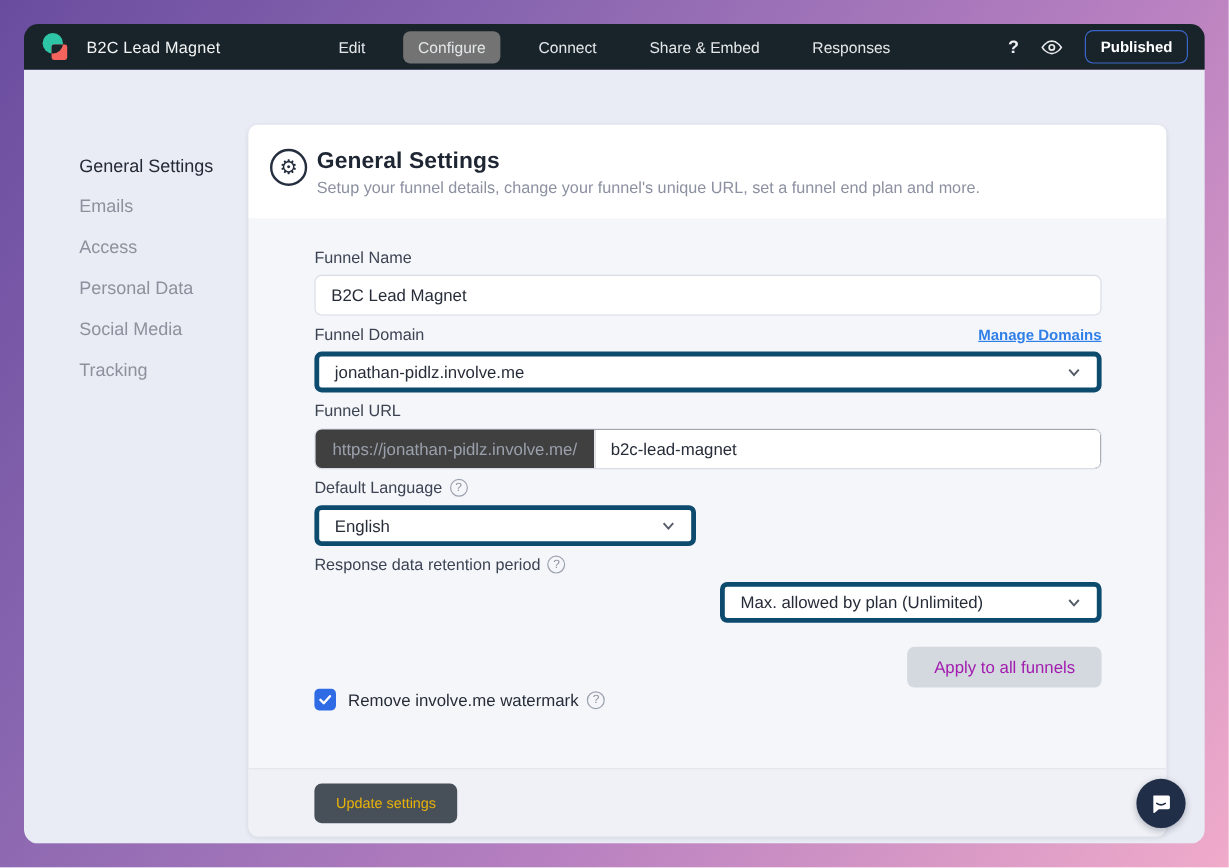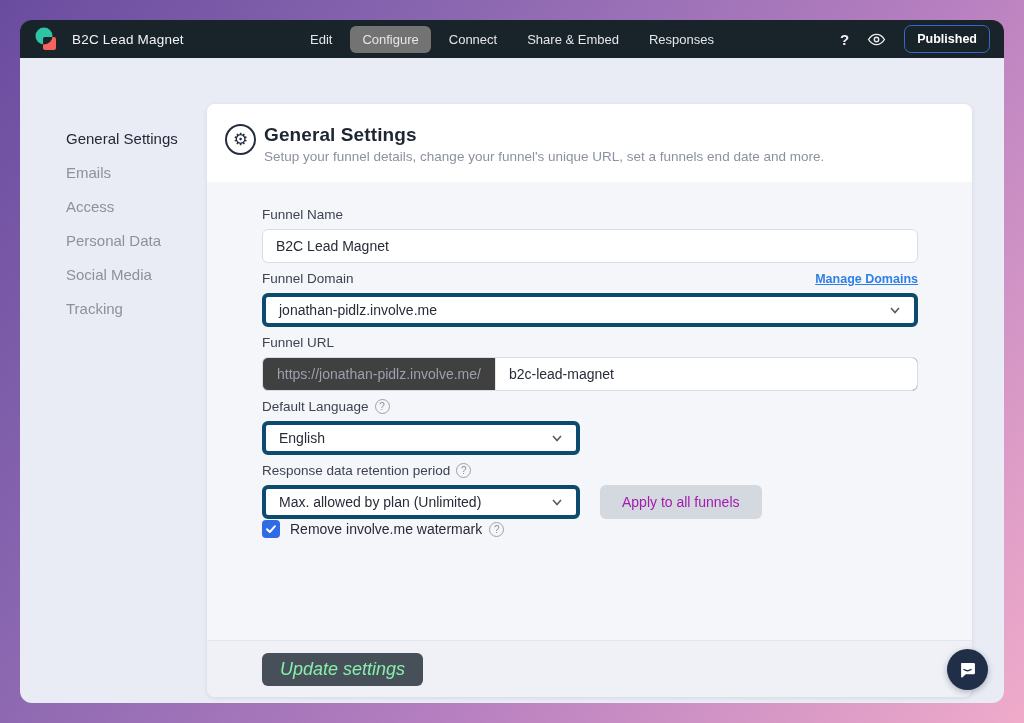--- a/index.html
+++ b/index.html
@@ -11,21 +11,21 @@
   }
   .app { width:100%; height:100%; display:flex; flex-direction:column; overflow:hidden;border-radius:12px; }
 
   
   .topbar {
     height:38px; background:#19242a; display:flex; align-items:center;
     padding:0 14px; position:relative; flex-shrink:0;
   }
   .logo { width:26px; height:26px; margin-right:12px; flex-shrink:0; }
   .topbar-title { color:#f2f4f5; font-size:13.5px; letter-spacing:.2px; }
-  .topnav { position:absolute; left:50%; transform:translateX(-50%); display:flex; align-items:center; gap:6px; }
+  .topnav { position:absolute; left:50%; transform:translateX(-50%); display:flex; align-items:center; gap:20px; }
   .topnav-item {
     color:#e4e7e9; font-size:13px; padding:6px 12px; border-radius:6px; cursor:pointer; white-space:nowrap;
   }
   .topnav-item.active { background:#737373; }
   .topbar-right { margin-left:auto; display:flex; align-items:center; gap:18px; }
   .help-q { color:#eef0f2; font-size:15px; font-weight:700; cursor:pointer; }
   .eye { width:19px; height:19px; display:block; cursor:pointer; }
   .published-btn {
     background:transparent; border:1px solid #3a66c9; color:#fff; font-size:12.5px; font-weight:600;
     padding:6px 12px; border-radius:7px; cursor:pointer; font-family:inherit;
@@ -73,39 +73,39 @@
   .url-prefix {
     color:#9aa0ac; font-size:14px; display:flex; align-items:center; padding:0 14px;
     border-right:1px solid #e2e6ee; flex-shrink:0;
   }
   .url-slug { flex:1; border:none; outline:none; font-size:14px; color:#262c38; padding:0 13px; font-family:inherit; }
   .help-circle {
     width:15px; height:15px; border:1px solid #9aa1ad; border-radius:50%; color:#8b919d;
     font-size:10px; display:inline-flex; align-items:center; justify-content:center; flex-shrink:0; cursor:default;
   }
   .narrow { width:318px; }
-  .row-inline { display:flex; align-items:flex-end; gap:20px; }
+  .row-inline { display:flex; align-items:flex-end; gap:20px;flex-direction:column; }
   .apply-btn {
     height:34px; padding:0 22px; background:#d4d8df; color:#a21caf; border:none; border-radius:6px;
     font-size:14px; font-family:inherit; cursor:not-allowed;
   }
   .check-row { display:flex; align-items:center; gap:10px; margin-top:-7px; }
   .checkbox {
     width:18px; height:18px; background:#2e6be5; border-radius:4px; display:flex;
     align-items:center; justify-content:center; cursor:pointer; flex-shrink:0;
   }
   .check-label { font-size:14px; color:#262c38; display:flex; align-items:center; gap:7px; cursor:pointer; }
 
   .card-footer {
     height:57px; background:#eff1f6; border-top:1px solid #e3e6ee; flex-shrink:0;
     display:flex; align-items:center; padding-left:55px;
   }
   .update-btn {
-    background:#474f58; color:#86efac; border:none; border-radius:6px; height:33px; padding:0 18px;
-    font-size:18px; font-family:inherit; cursor:pointer;font-style:italic;
+    background:#474f58; color:#eab308; border:none; border-radius:6px; height:33px; padding:0 18px;
+    font-size:12px; font-family:inherit; cursor:pointer;
   }
 
   .chat-bubble {
     position:absolute; right:36px; bottom:33px; width:41px; height:41px; border-radius:50%;
     background:#212e47; display:flex; align-items:center; justify-content:center; cursor:pointer;
     box-shadow:0 2px 6px rgba(20,25,50,.3);
   }
 </style>
 </head>
 <body>
@@ -156,21 +156,21 @@
       </aside>
 
       <main class="card">
 
         <div class="card-header">
           <span class="gear-wrap">
             <span class="gear-glyph">⚙</span>
           </span>
           <div>
             <div class="card-title">General Settings</div>
-            <div class="card-sub">Setup your funnel details, change your funnel's unique URL, set a funnels end date and more.</div>
+            <div class="card-sub">Setup your funnel details, change your funnel's unique URL, set a funnel end plan and more.</div>
           </div>
         </div>
 
         <div class="card-body">
 
           <div class="fgroup">
             <div class="flabel">Funnel Name</div>
             <input class="tinput" type="text" value="B2C Lead Magnet" style="">
           </div>
 

